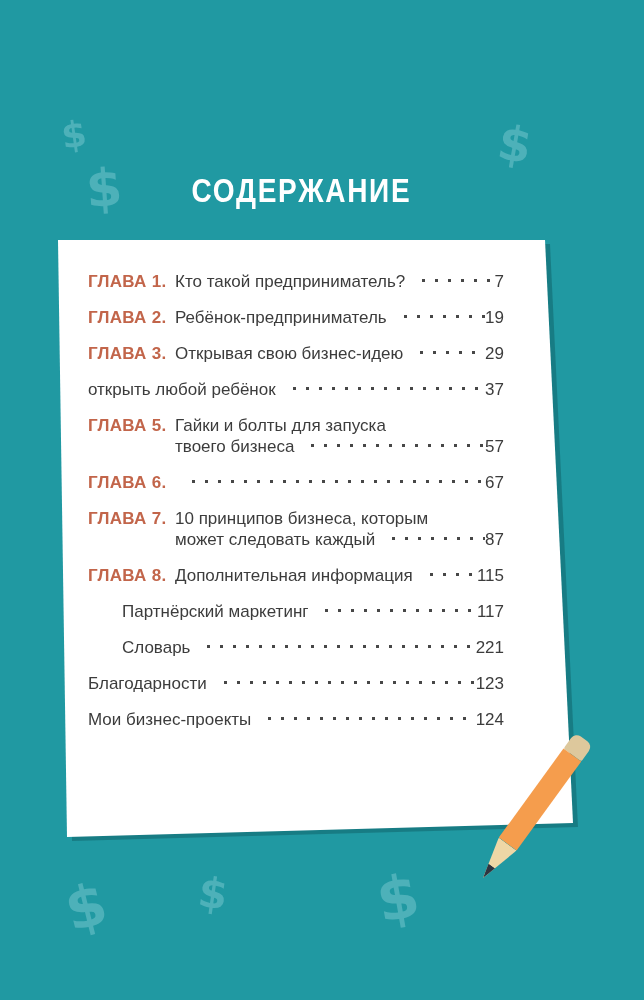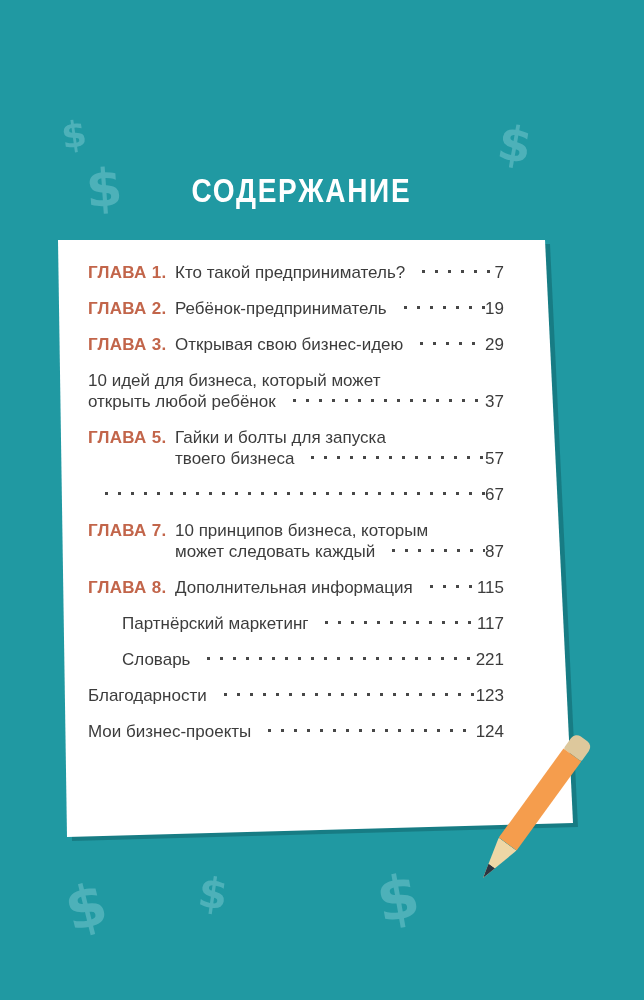--- a/index.html
+++ b/index.html
@@ -31,21 +31,21 @@
   .sheet-shadow{
     position:absolute;left:58px;top:240px;width:516px;height:598px;
     filter:drop-shadow(5px 4px 0 rgba(8,72,78,0.35));
   }
   .sheet{
     position:absolute;inset:0;background:#ffffff;
     clip-path:polygon(0px 0px,487px 0px,515px 583px,9px 597px);
   }
   
   .toc{
-    position:absolute;left:30px;top:22px;width:416px;
+    position:absolute;left:30px;top:31px;width:416px;
     font-size:17px;color:#3c3c3c;
   }
   .entry{display:flex;margin-bottom:15px;}
   .entry .label{
     flex:none;width:87px;color:#c2654a;font-weight:bold;
     line-height:21px;letter-spacing:0.3px;
   }
   .entry .content{flex:1;min-width:0;}
   .entry .line{line-height:21px;}
   .entry .line.last{display:flex;}
@@ -112,40 +112,40 @@
           <div class="content">
             <div class="line last">
               <span class="line-text">Открывая свою бизнес-идею</span>
               <span class="leader"></span>
               <span class="page-num">29</span>
             </div>
           </div>
         </div>
         <div class="entry chapter">
           <div class="content">
-            <div class="line">10 идей для бизнеса, который может</div>
             <div class="line last">
               <span class="line-text">открыть любой ребёнок</span>
               <span class="leader"></span>
               <span class="page-num">37</span>
             </div>
           </div>
         </div>
         <div class="entry chapter">
           <span class="label">ГЛАВА 5.</span>
           <div class="content">
             <div class="line">Гайки и болты для запуска</div>
             <div class="line last">
               <span class="line-text">твоего бизнеса</span>
               <span class="leader"></span>
               <span class="page-num">57</span>
             </div>
           </div>
         </div>
         <div class="entry chapter">
+          <span class="label">ГЛАВА 6.</span>
           <div class="content">
             <div class="line last">
               <span class="leader"></span>
               <span class="page-num">67</span>
             </div>
           </div>
         </div>
         <div class="entry chapter">
           <span class="label">ГЛАВА 7.</span>
           <div class="content">

